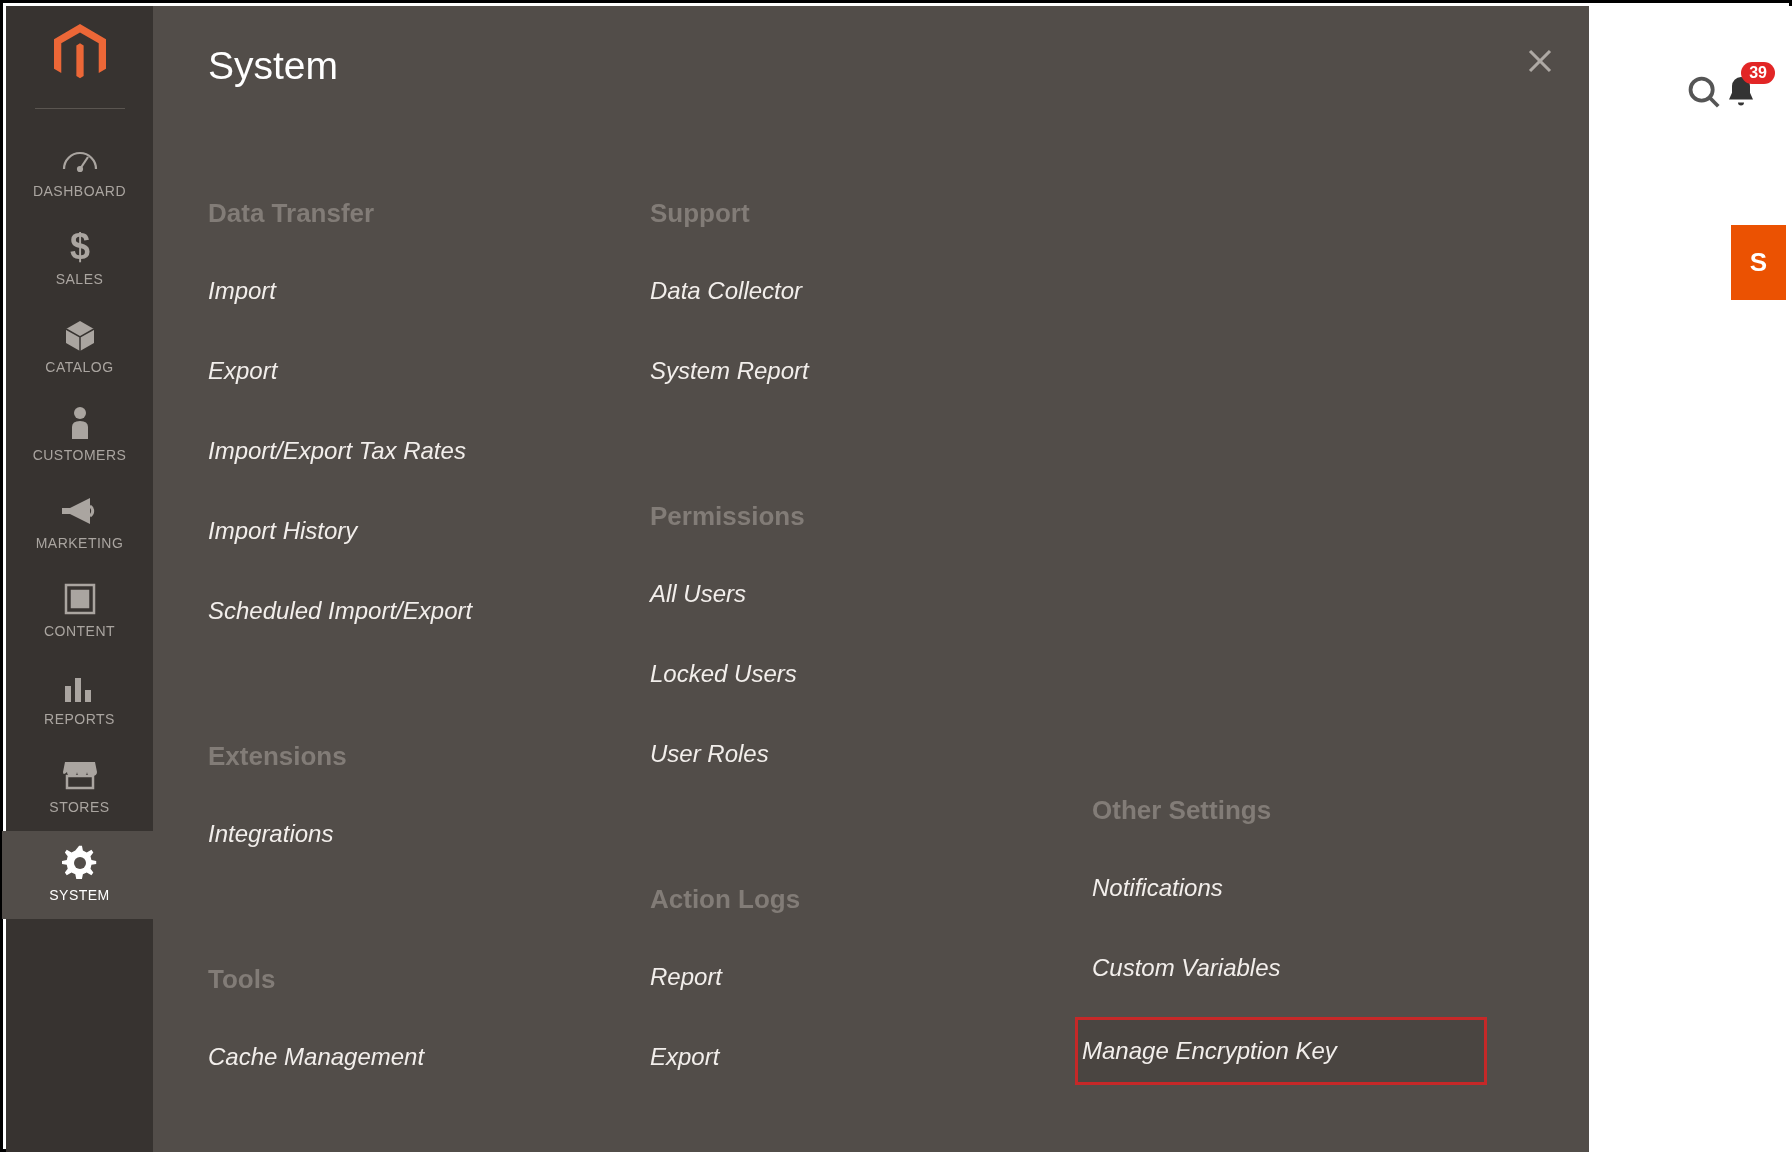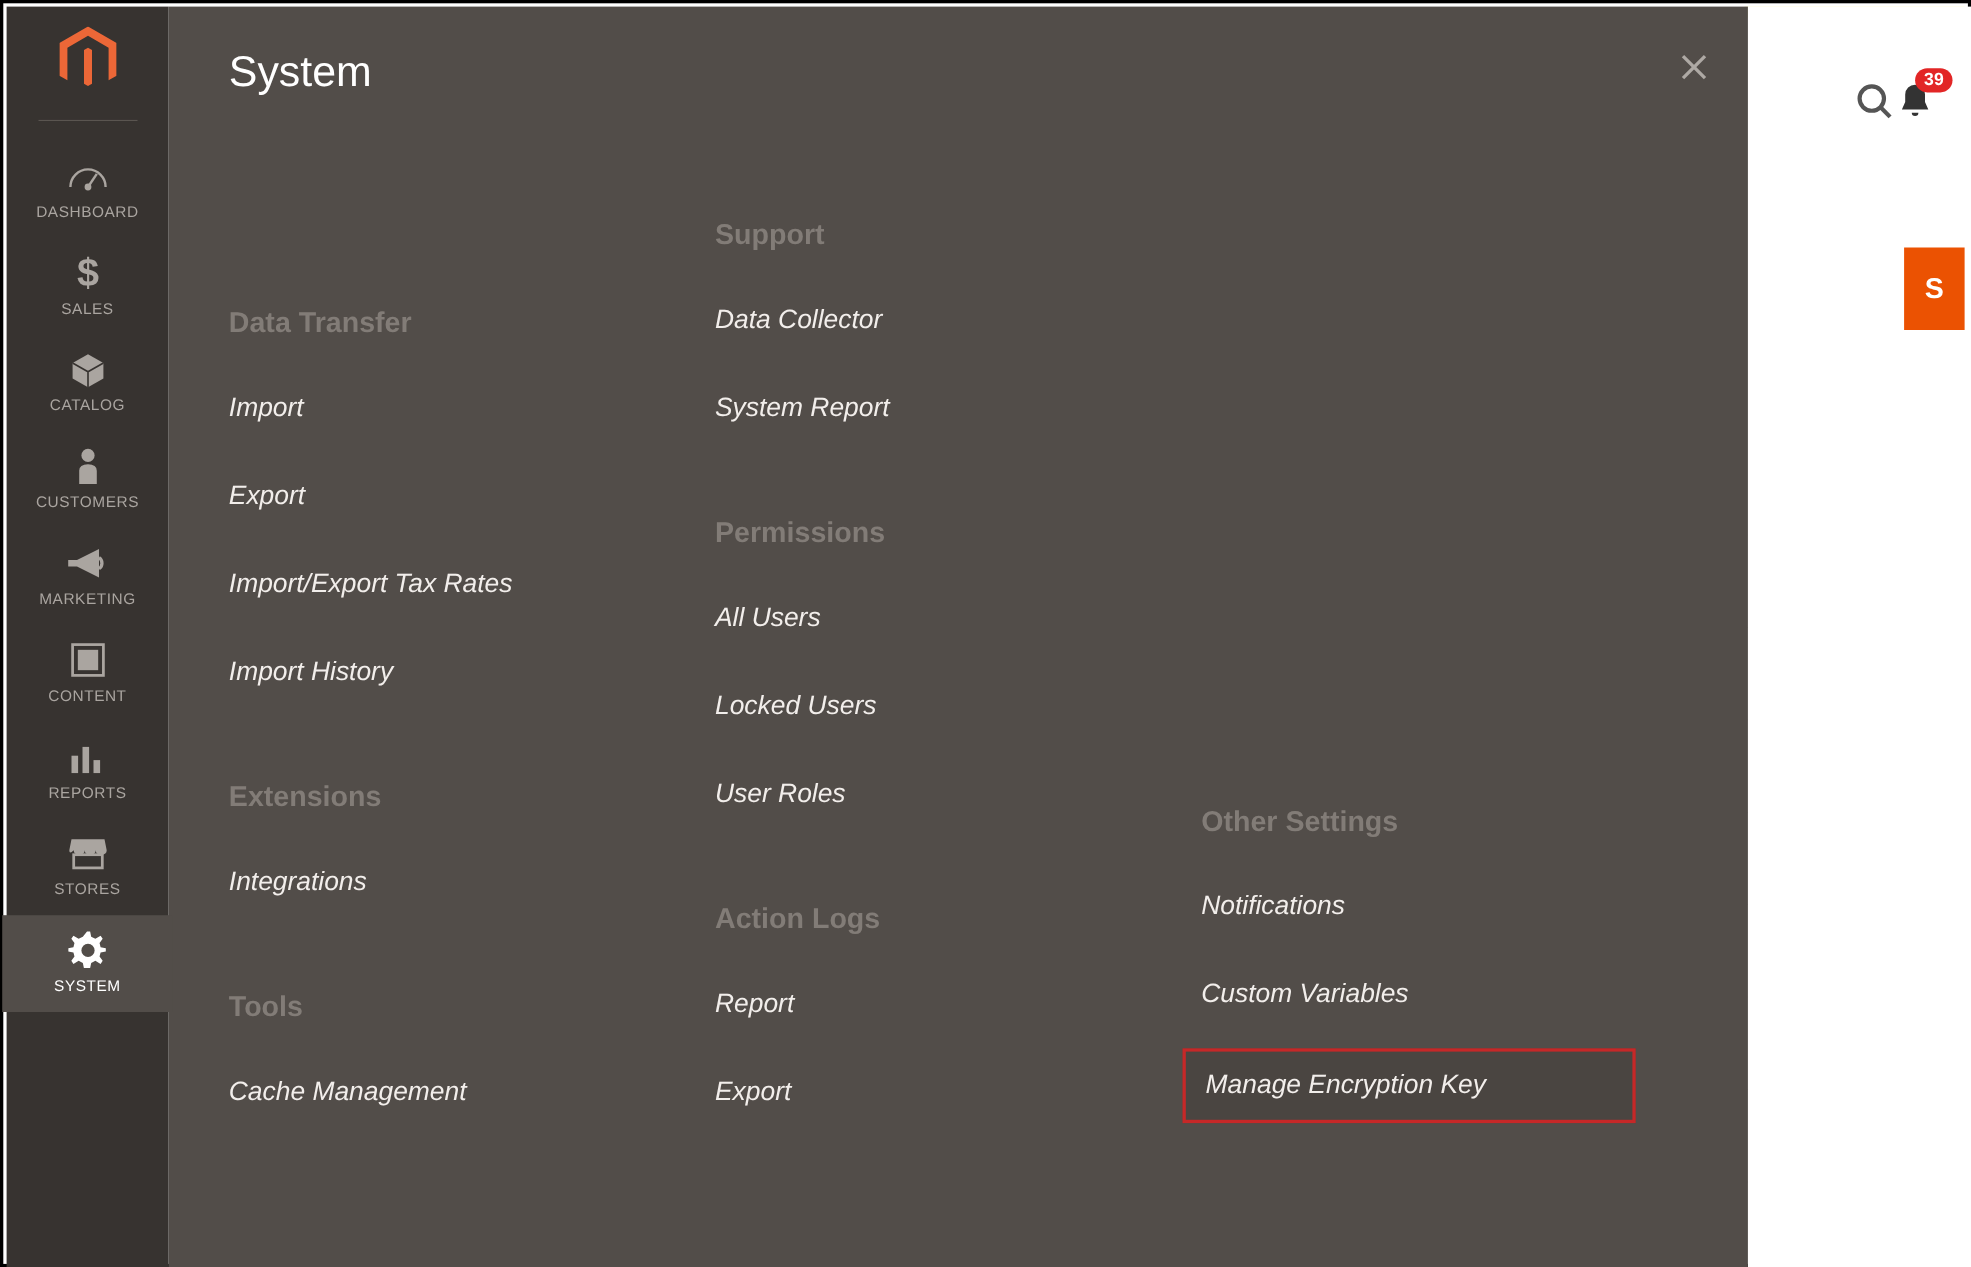--- a/index.html
+++ b/index.html
@@ -114,34 +114,34 @@
       flex: 1;
       padding-right: 40px;
     }
     .group-heading {
       font-size: 26px;
       font-weight: 600;
       color: #827c77;
       margin-bottom: 48px;
     }
     .group-heading.sub {
-      margin-top: 84px;
+      margin-top: 116px;
     }
     .menu-link {
       font-size: 24px;
       color: #f2eeeb;
       margin-bottom: 52px;
       cursor: pointer;
       display: block;
       font-style: italic;
     }
     .highlighted {
       border: 3px solid #c62828;
       background: #4a4541;
-      padding: 17px 18px;
+      padding: 17px 4px;
       margin-top: -17px;
       margin-left: -17px;
       margin-bottom: 38px;
       width: 412px;
     }
     .highlighted .menu-link {
       margin-bottom: 0;
     }
     
     .right-bg {
@@ -373,20 +373,21 @@
     </span>
 
     <div class="flyout-columns">
 
       <div class="fcol">
         <div class="group-heading">Data Transfer</div>
         <span class="menu-link">Import</span>
         <span class="menu-link">Export</span>
         <span class="menu-link">Import/Export Tax Rates</span>
         <span class="menu-link">Import History</span>
+        <span class="menu-link">Scheduled Import/Export</span>
 
         <div class="group-heading sub">Extensions</div>
         <span class="menu-link">Integrations</span>
 
         <div class="group-heading sub">Tools</div>
         <span class="menu-link">Cache Management</span>
       </div>
 
       <div class="fcol">
         <div class="group-heading">Support</div>

